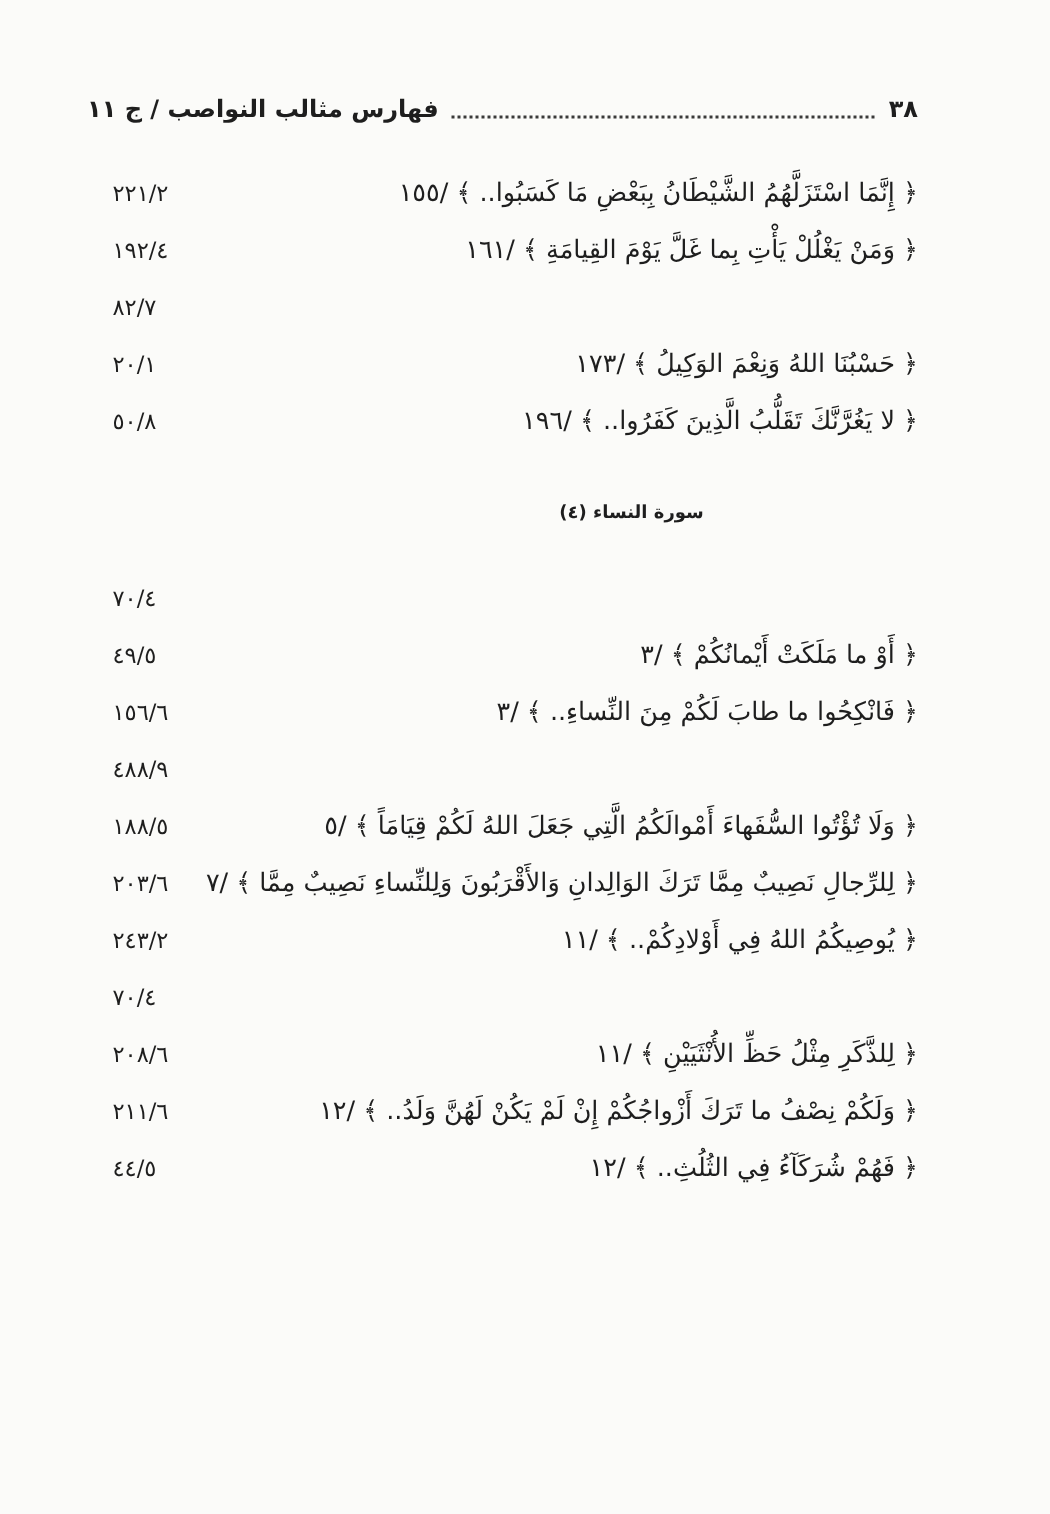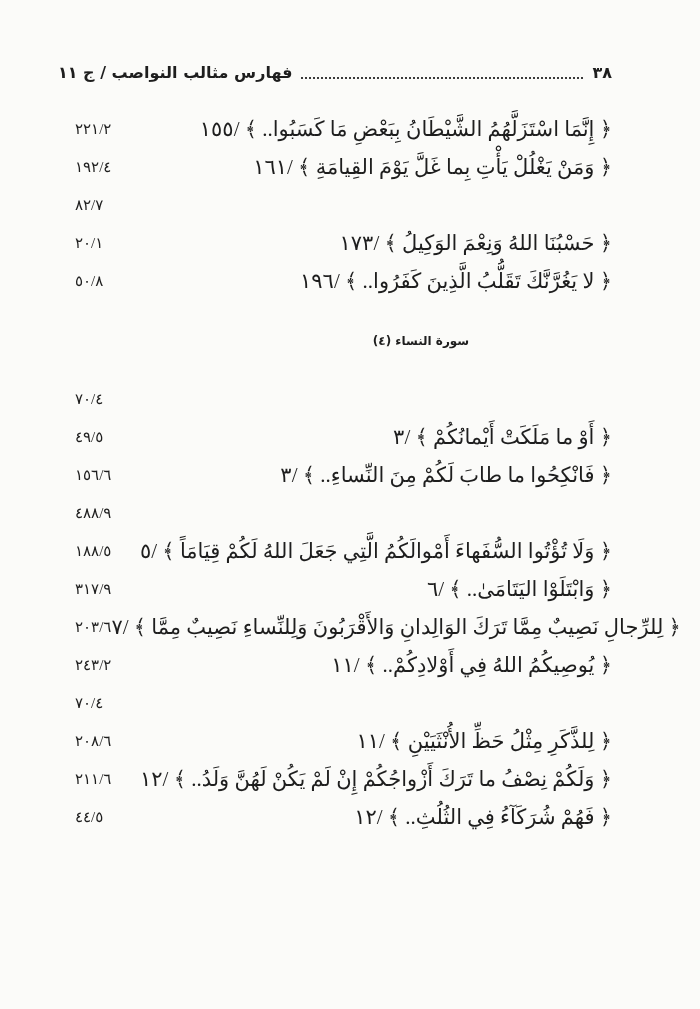--- a/index.html
+++ b/index.html
@@ -51,32 +51,31 @@
   }
   
   .entries {
     margin-top: 26px;
   }
   .entry-row {
     display: flex;
     align-items: center;
     justify-content: space-between;
     height: 38px;
-    font-family: Liberation Serif, serif;
   }
   .page-ref {
     font-size: 15px;
     padding-left: 17px;
     white-space: nowrap;
     letter-spacing: 0.5px;
   }
   .verse-text {
     direction: rtl;
     text-align: right;
-    font-size: 21px;
+    font-size: 17px;
     white-space: nowrap;
     line-height: 38px;
   }
   .section-heading {
     margin: 28px 0 26px 0;
     padding-left: 172px;
     text-align: center;
     font-size: 12px;
     font-weight: bold;
     direction: rtl;
@@ -141,24 +140,20 @@
   <div class="entry-row">
     <div class="page-ref">٤٨٨/٩</div>
     <div class="verse-text" dir="rtl"></div>
   </div>
 
   <div class="entry-row">
     <div class="page-ref">١٨٨/٥</div>
     <div class="verse-text" dir="rtl">﴿ وَلَا تُؤْتُوا السُّفَهاءَ أَمْوالَكُمُ الَّتِي جَعَلَ اللهُ لَكُمْ قِيَامَاً ﴾ /٥</div>
   </div>
 
-  <div class="entry-row">
-    <div class="page-ref">٣١٧/٩</div>
-    <div class="verse-text" dir="rtl">﴿ وَابْتَلَوْا اليَتَامَىٰ.. ﴾ /٦</div>
-  </div>
 
   <div class="entry-row">
     <div class="page-ref">٢٠٣/٦</div>
     <div class="verse-text" dir="rtl">﴿ لِلرِّجالِ نَصِيبٌ مِمَّا تَرَكَ الوَالِدانِ وَالأَقْرَبُونَ وَلِلنِّساءِ نَصِيبٌ مِمَّا ﴾ /٧</div>
   </div>
 
   <div class="entry-row">
     <div class="page-ref">٢٤٣/٢</div>
     <div class="verse-text" dir="rtl">﴿ يُوصِيكُمُ اللهُ فِي أَوْلادِكُمْ.. ﴾ /١١</div>
   </div>

